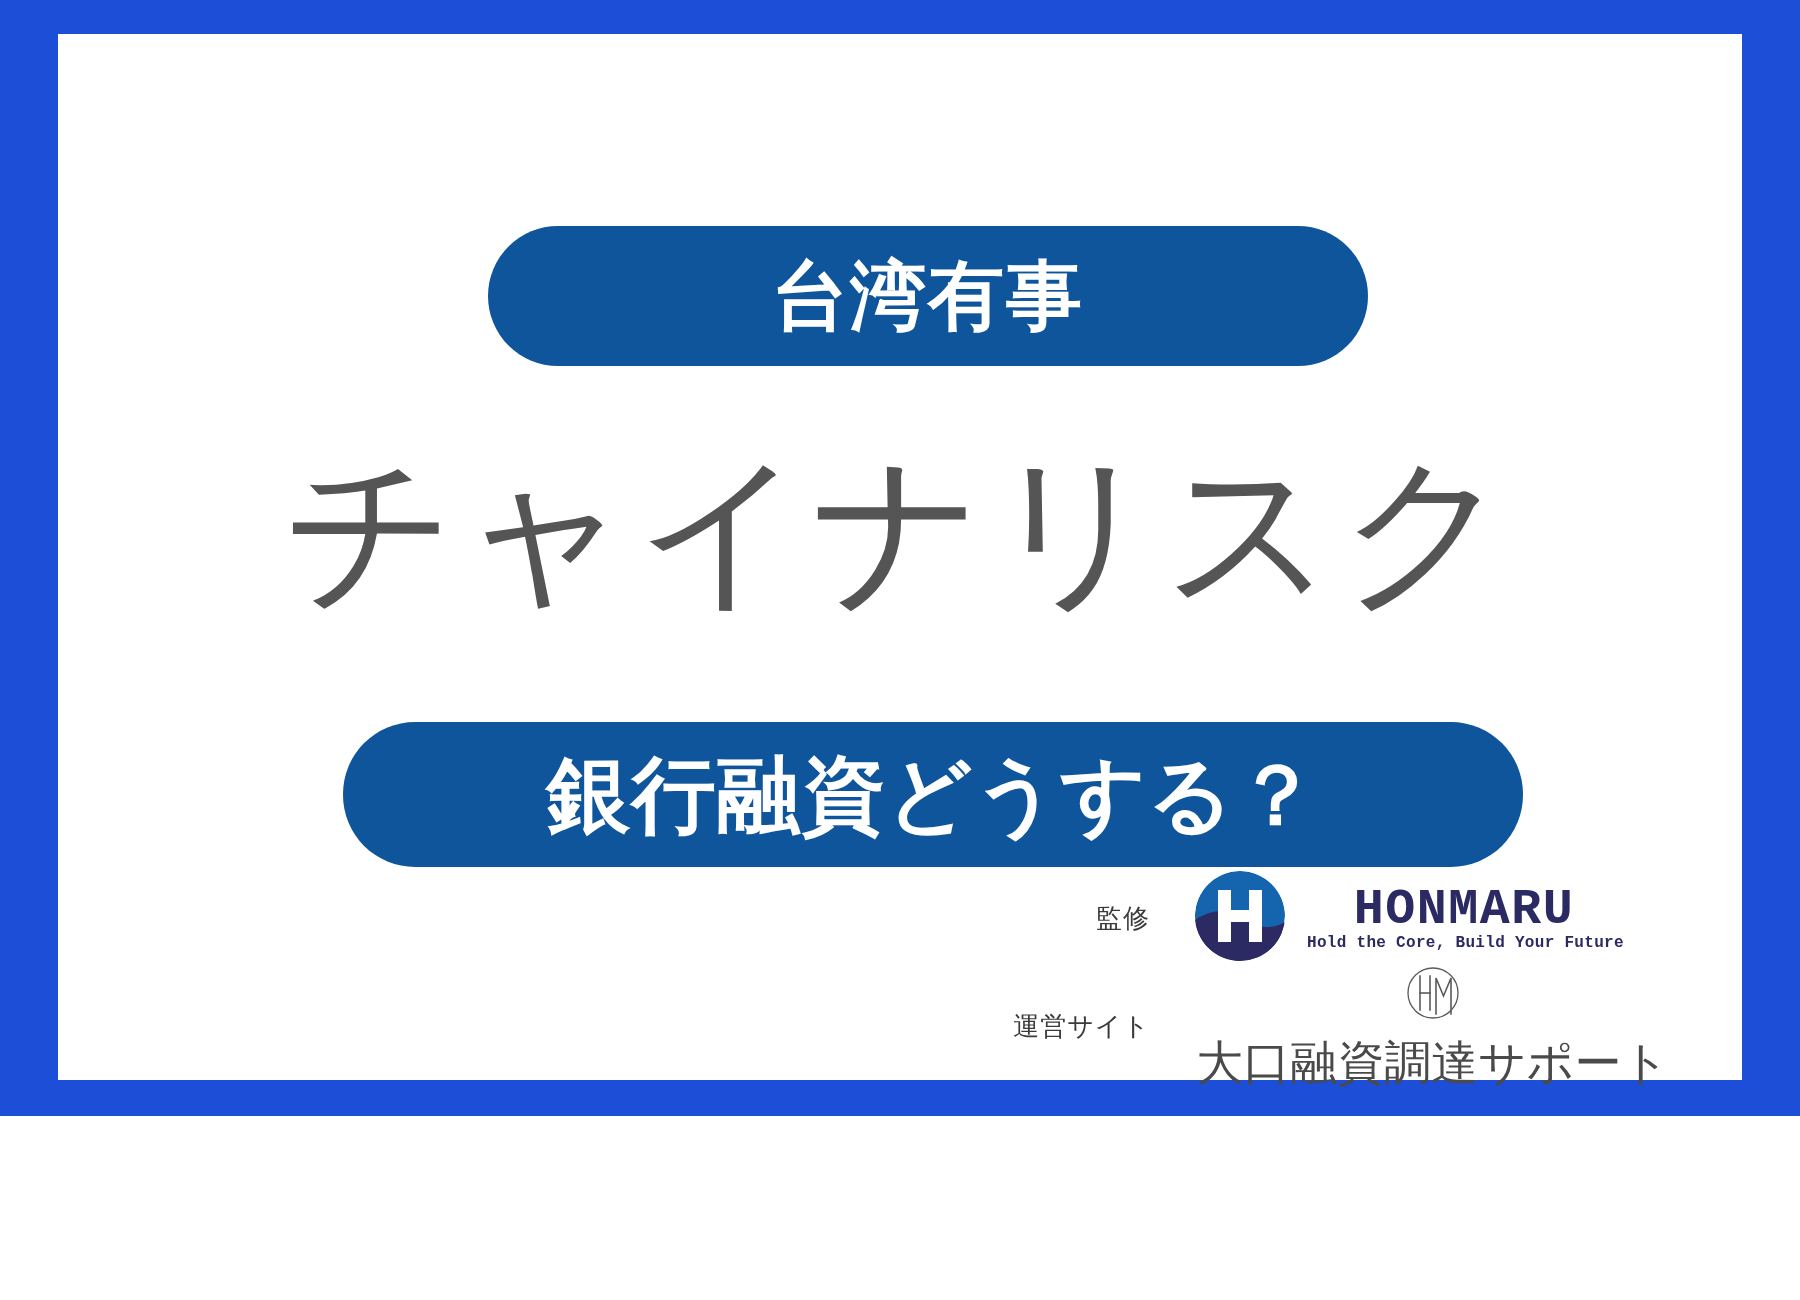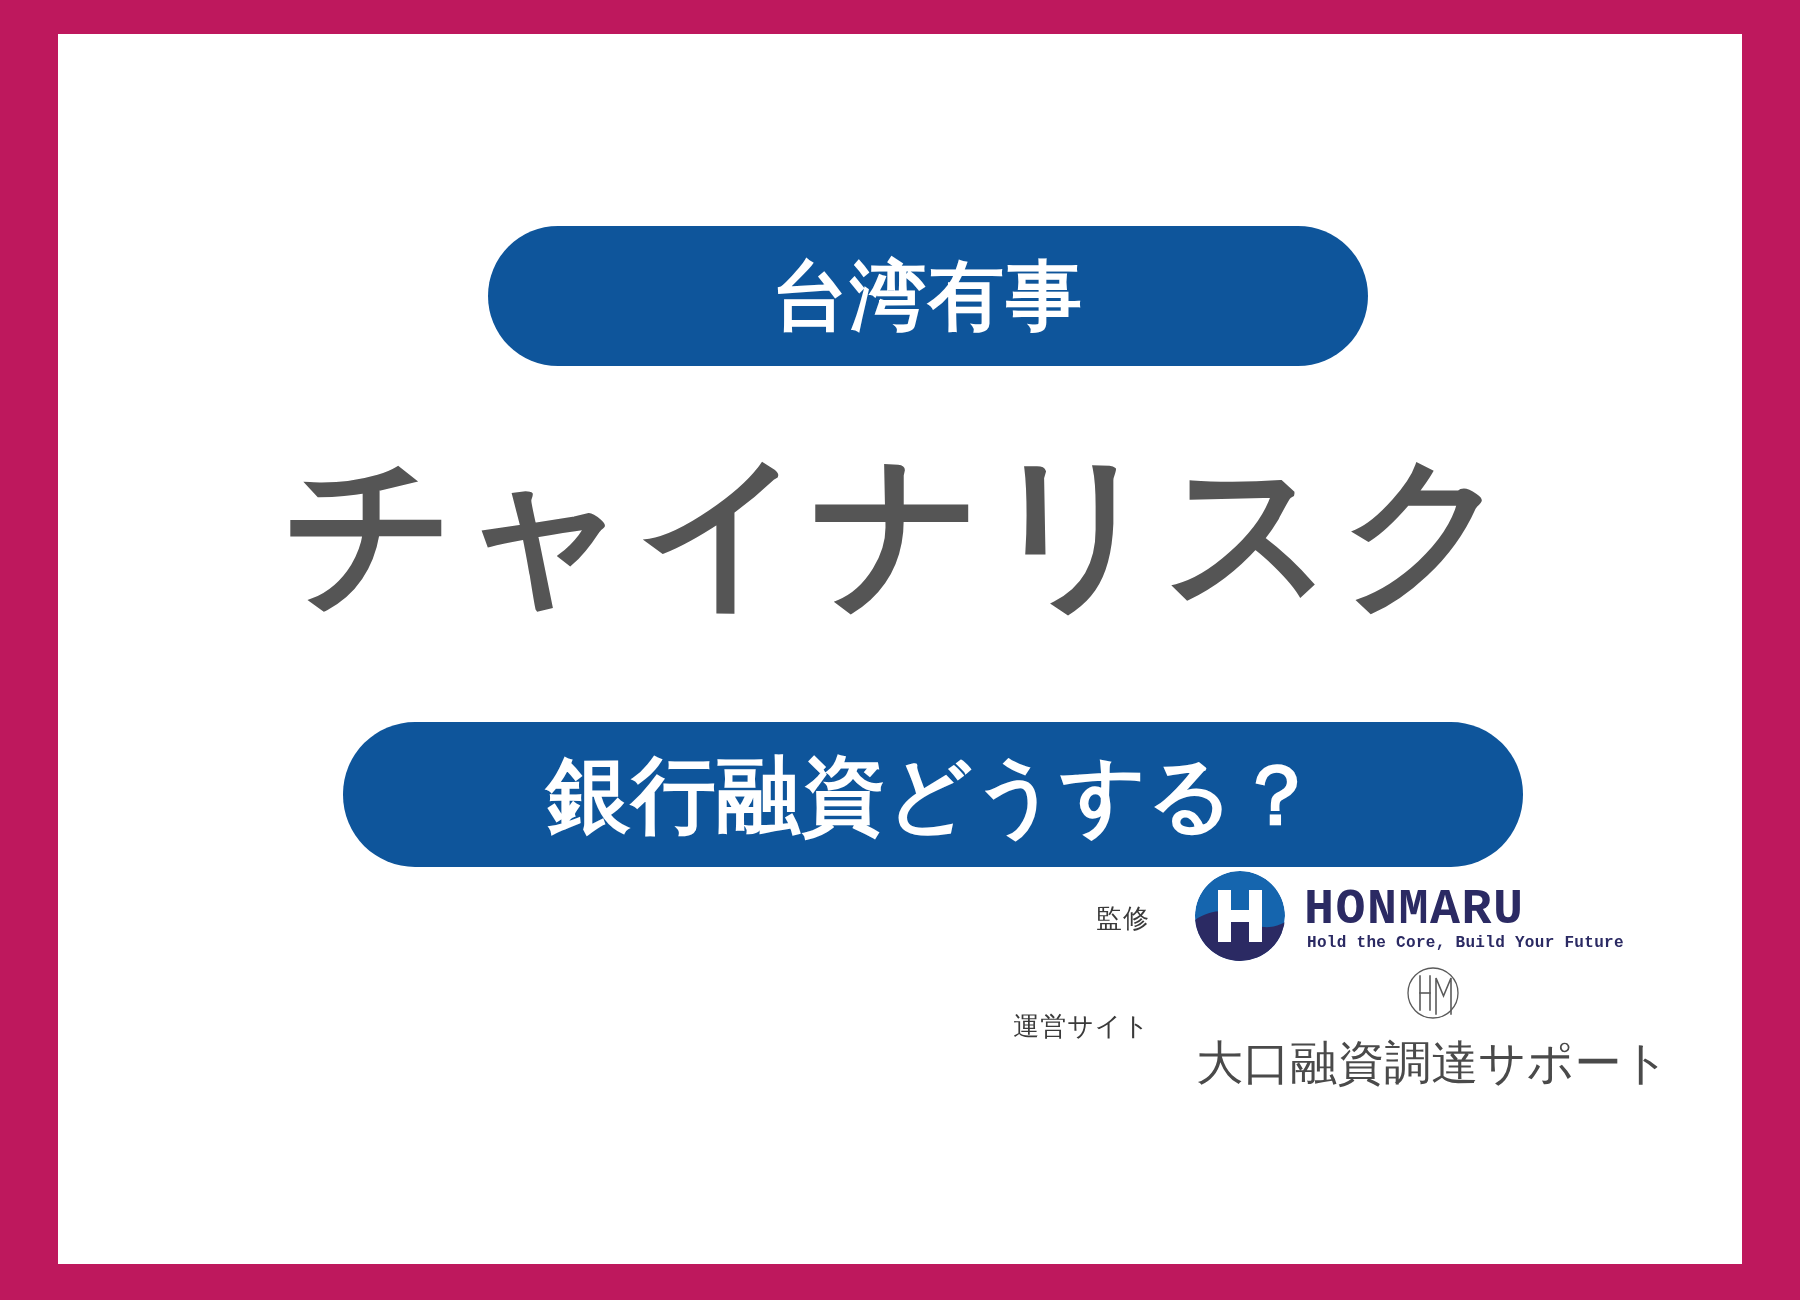--- a/index.html
+++ b/index.html
@@ -5,22 +5,22 @@
   * { margin:0; padding:0; box-sizing:border-box; }
   html, body {
     width:1800px; height:1300px;
     font-family:"Liberation Sans","DejaVu Sans",sans-serif;
     background:#ffffff;
     overflow:hidden;
   }
   
   .slide {
     position:relative;
-    width:1800px; height:1300px;
-    background:#be185d;
+    width:1800px; height:1116px;
+    background:#1d4ed8;
     padding:34px 58px 36px 58px;
   }
   .canvas {
     position:relative;
     width:100%; height:100%;
     background:#ffffff;
   }
 
   
   .badge-top {
@@ -40,21 +40,21 @@
     white-space:nowrap;
   }
 
   
   .headline {
     position:absolute;
     left:0; right:0; top:405px;
     text-align:center;
     color:#555555;
     font-size:168px;
-    font-weight:700;
+    font-weight:400;
     letter-spacing:4px;
     line-height:1.1;
     white-space:nowrap;
   }
 
   
   .badge-bottom {
     position:absolute;
     left:285px; top:688px;
     width:1180px; height:145px;
@@ -92,20 +92,21 @@
     letter-spacing:1px;
     white-space:nowrap;
   }
 
   
   .honmaru {
     display:flex;
     align-items:center;
     gap:18px;
     width:478px;
+    text-align:center;
   }
   .honmaru-mark { flex:0 0 auto; }
   .honmaru-words { display:flex; flex-direction:column; }
   .honmaru-name {
     color:#2B2A63;
     font-size:50px;
     font-weight:700;
     letter-spacing:1.5px;
     line-height:1;
   }

